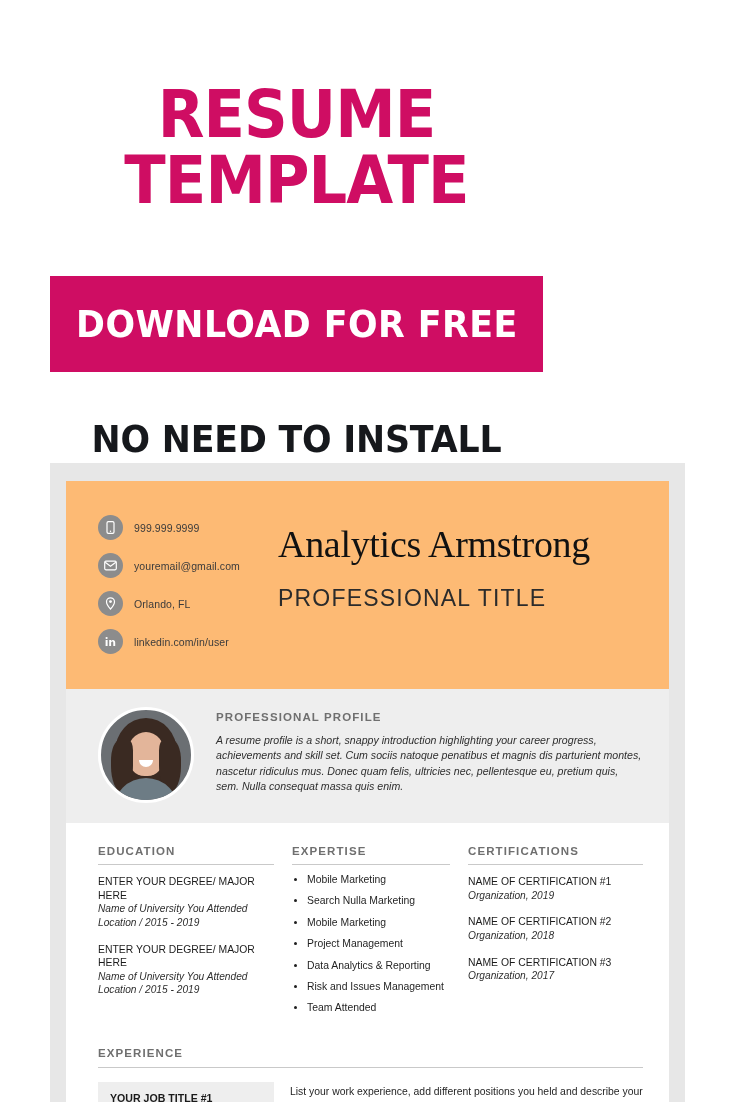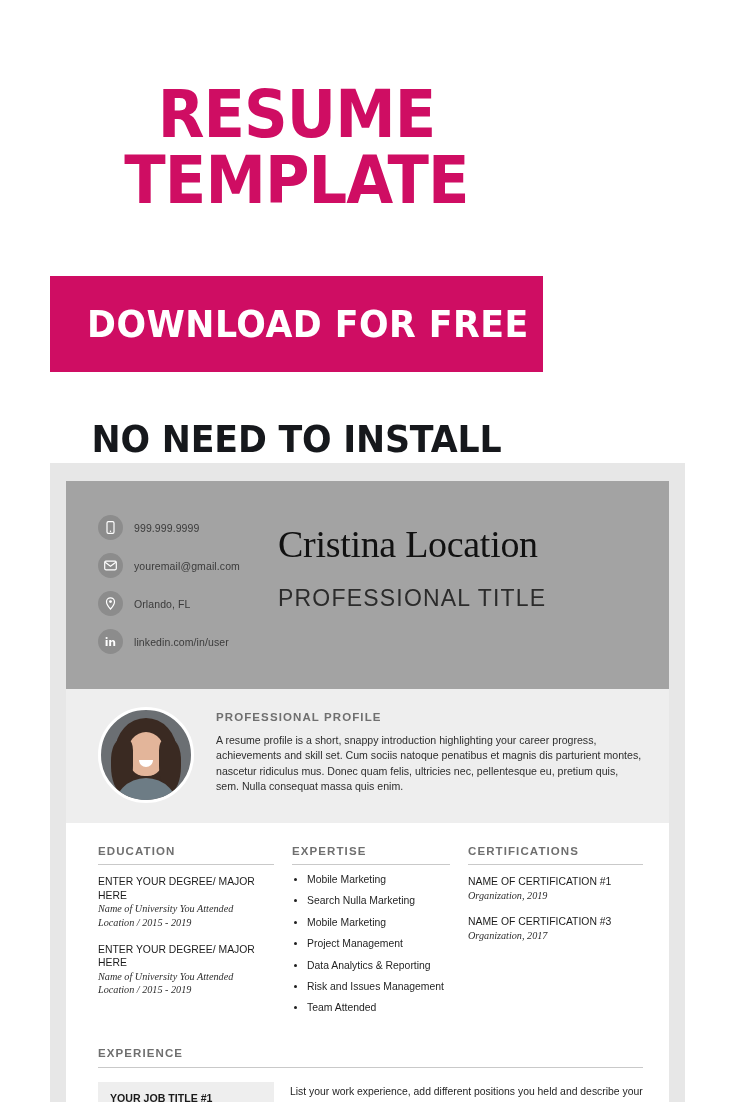--- a/index.html
+++ b/index.html
@@ -33,21 +33,21 @@
     color: #cf0d63;
     transform: scaleX(0.92);
     margin: 22px 0 0 0;
   }
   .promo-banner {
     margin: 62px 0 0 0;
     background: #cf0d63;
     height: 96px;
     display: flex;
     align-items: center;
-    justify-content: flex-end;
+    justify-content: center;
   }
   .promo-banner-text {
     color: #ffffff;
     font-family: "DejaVu Sans", sans-serif;
     font-weight: 700;
     font-size: 37px;
     letter-spacing: 0.5px;
     transform: scaleX(0.94);
   }
   .promo-sub {
@@ -76,21 +76,21 @@
     min-height: 621px;
     position: relative;
     font-family: "Liberation Sans", sans-serif;
     overflow: hidden;
   }
 
   
   .res-top {
     display: flex;
     padding: 30px 0 22px 0;
-    background: #a3a3a3;
+    background: #fdba74;
   }
   .contacts {
     width: 212px;
     padding-left: 32px;
     padding-top: 4px;
   }
   .contact-row {
     display: flex;
     align-items: center;
     margin-bottom: 13px;
@@ -189,20 +189,21 @@
   }
   .profile-body { flex: 1; padding-top: 4px; }
   .sec-head {
     font-size: 11.5px;
     font-weight: 700;
     letter-spacing: 1.1px;
     color: #6f6f6f;
   }
   .profile-text {
     margin-top: 10px;
+    font-style: italic;
     font-size: 10.6px;
     line-height: 1.45;
     color: #2e2e2e;
   }
 
   
   .res-cols {
     display: flex;
     padding: 22px 26px 16px 32px;
     background: #ffffff;
@@ -220,21 +221,20 @@
     font-size: 10.4px;
     font-weight: 400;
     color: #1c1c1c;
     line-height: 1.3;
   }
   .entry-sub {
     font-size: 10.2px;
     font-style: italic;
     color: #2e2e2e;
     line-height: 1.35;
-    font-family: Liberation Serif, serif;
   }
   .entry { margin-bottom: 13px; }
   ul.bullets {
     margin: 0;
     padding-left: 15px;
     list-style: disc;
   }
   ul.bullets li {
     font-size: 10.4px;
     color: #1f1f1f;
@@ -324,21 +324,21 @@
                   <rect x="1.6" y="5" width="2" height="6" fill="#fff"></rect>
                   <circle cx="2.6" cy="3" r="1.1" fill="#fff"></circle>
                   <path d="M5.2 11V5h1.9v0.9c0.4-0.7 1.1-1 1.9-1 1.4 0 2.2 0.9 2.2 2.6V11H9.3V7.9c0-0.8-0.3-1.3-1-1.3-0.6 0-1 0.4-1.2 0.9V11z" fill="#fff"></path>
                 </svg>
             </span>
             <span class="c-text">linkedin.com/in/user</span>
           </div>
 
         </div>
         <div class="namebox">
-          <div class="res-name">Cristina Location</div>
+          <div class="res-name">Analytics Armstrong</div>
           <div class="res-title">PROFESSIONAL TITLE</div>
         </div>
       </div>
 
       <div class="res-profile">
         <div class="photo">
           <div class="hair"></div>
           <div class="face"></div>
           <div class="hair2"></div>
           <div class="hair3"></div>
@@ -386,20 +386,24 @@
 
         <div class="col col-cert">
           <div class="sec-head">CERTIFICATIONS</div>
           <div class="col-rule"></div>
 
           <div class="entry">
             <div class="entry-title">NAME OF CERTIFICATION #1</div>
             <div class="entry-sub">Organization, 2019</div>
           </div>
           <div class="entry">
+            <div class="entry-title">NAME OF CERTIFICATION #2</div>
+            <div class="entry-sub">Organization, 2018</div>
+          </div>
+          <div class="entry">
             <div class="entry-title">NAME OF CERTIFICATION #3</div>
             <div class="entry-sub">Organization, 2017</div>
           </div>
         </div>
 
       </div>
 
       <div class="res-exp">
         <div class="sec-head">EXPERIENCE</div>
         <div class="exp-rule"></div>

